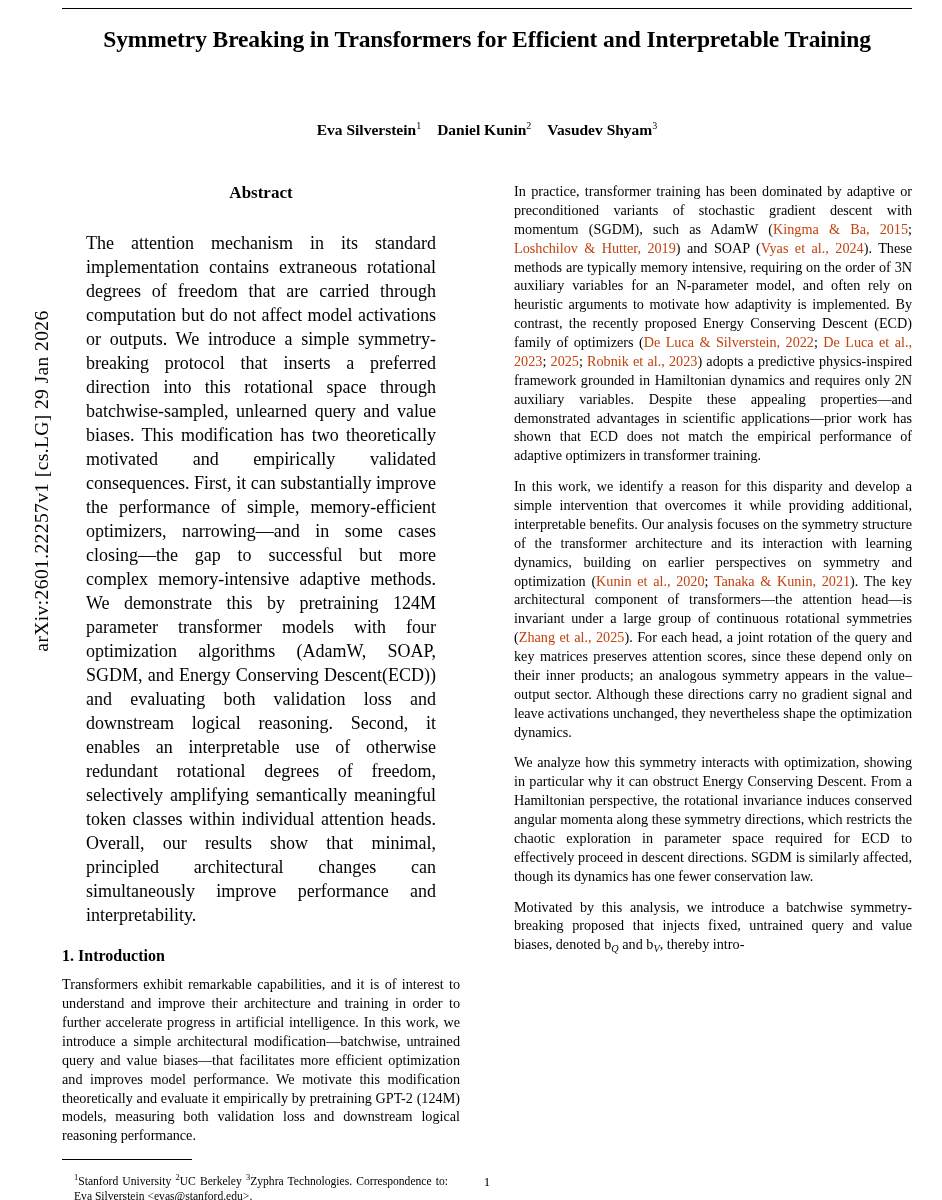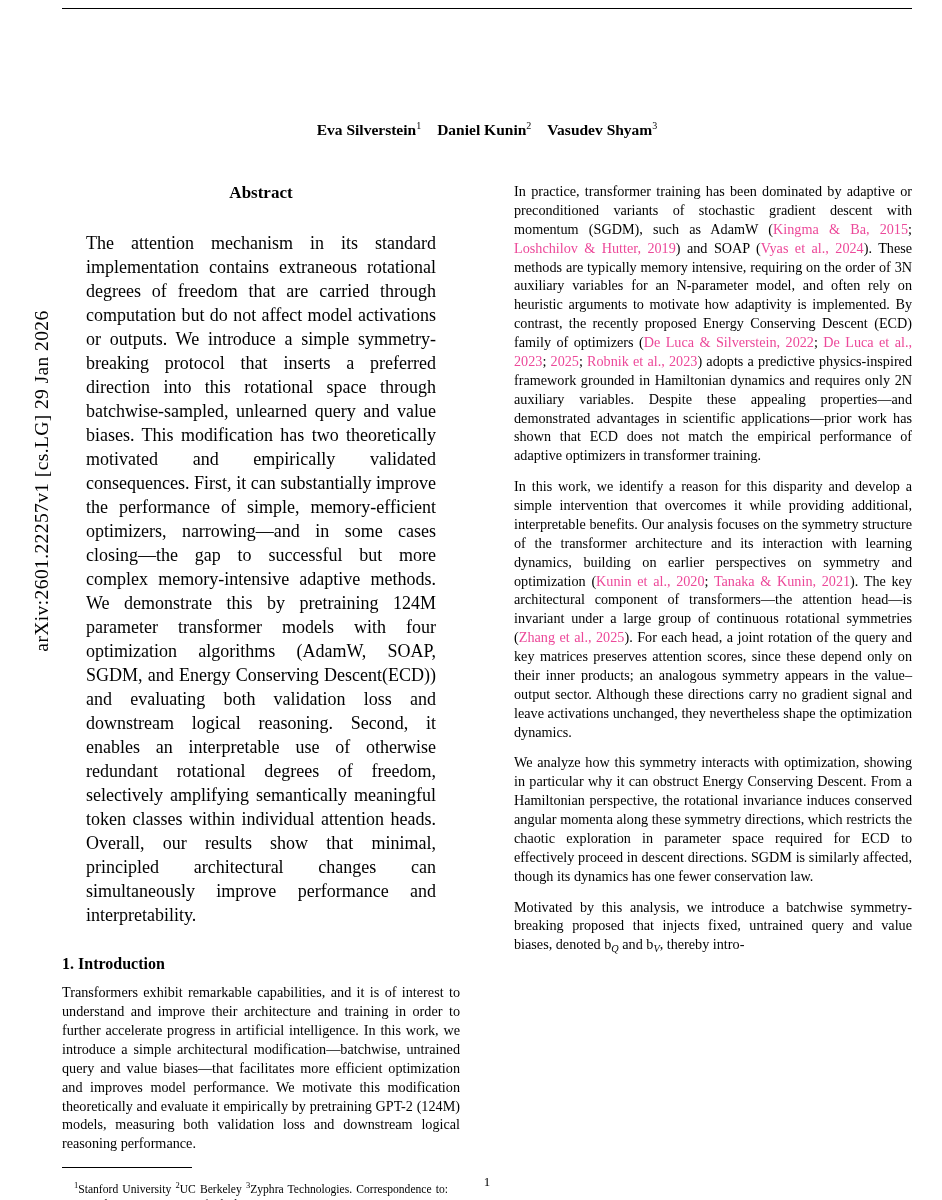--- a/index.html
+++ b/index.html
@@ -91,28 +91,28 @@
   }
   .abs-body {
     padding: 0 24px;
     font-size: 18px;
     line-height: 1.335;
     text-align: justify;
   }
   .section-head {
     font-size: 16px;
     font-weight: bold;
-    margin: 26px 0 9px 0;
+    margin: 18px 0 9px 0;
     text-align: left;
   }
   p.para {
     margin: 0 0 12px 0;
     text-indent: 0;
   }
-  .cite { color: #ec4899; }
+  .cite { color: #c2410c; }
   .footnote-rule {
     width: 130px;
     height: 1px;
     background: #000;
     margin: 14px 0 7px 0;
   }
   .footnote {
     font-size: 11.6px;
     line-height: 1.32;
     text-align: justify;
@@ -137,20 +137,21 @@
 <body>
 
 <div class="page">
 
   <div class="arxiv-stamp">arXiv:2601.22257v1  [cs.LG]  29 Jan 2026</div>
 
   <div class="content">
 
     <div class="rule-top"></div>
 
+    <div class="title">Symmetry Breaking in Transformers for Efficient and Interpretable Training</div>
 
     <div class="authors">
       <span><span>Eva Silverstein</span><sup>1</sup></span><span class="author-gap"></span><span><span>Daniel Kunin</span><sup>2</sup></span><span class="author-gap"></span><span><span>Vasudev Shyam</span><sup>3</sup></span>
     </div>
 
     <div class="col col-left">
 
       <div class="abstract-head">Abstract</div>
       <div class="abs-body">The attention mechanism in its standard implementation contains extraneous rotational degrees of freedom that are carried through computation but do not affect model activations or outputs. We introduce a simple symmetry-breaking protocol that inserts a preferred direction into this rotational space through batchwise-sampled, unlearned query and value biases. This modification has two theoretically motivated and empirically validated consequences. First, it can substantially improve the performance of simple, memory-efficient optimizers, narrowing—and in some cases closing—the gap to successful but more complex memory-intensive adaptive methods. We demonstrate this by pretraining 124M parameter transformer models with four optimization algorithms (AdamW, SOAP, SGDM, and Energy Conserving Descent(ECD)) and evaluating both validation loss and downstream logical reasoning. Second, it enables an interpretable use of otherwise redundant rotational degrees of freedom, selectively amplifying semantically meaningful token classes within individual attention heads. Overall, our results show that minimal, principled architectural changes can simultaneously improve performance and interpretability.</div>
 

